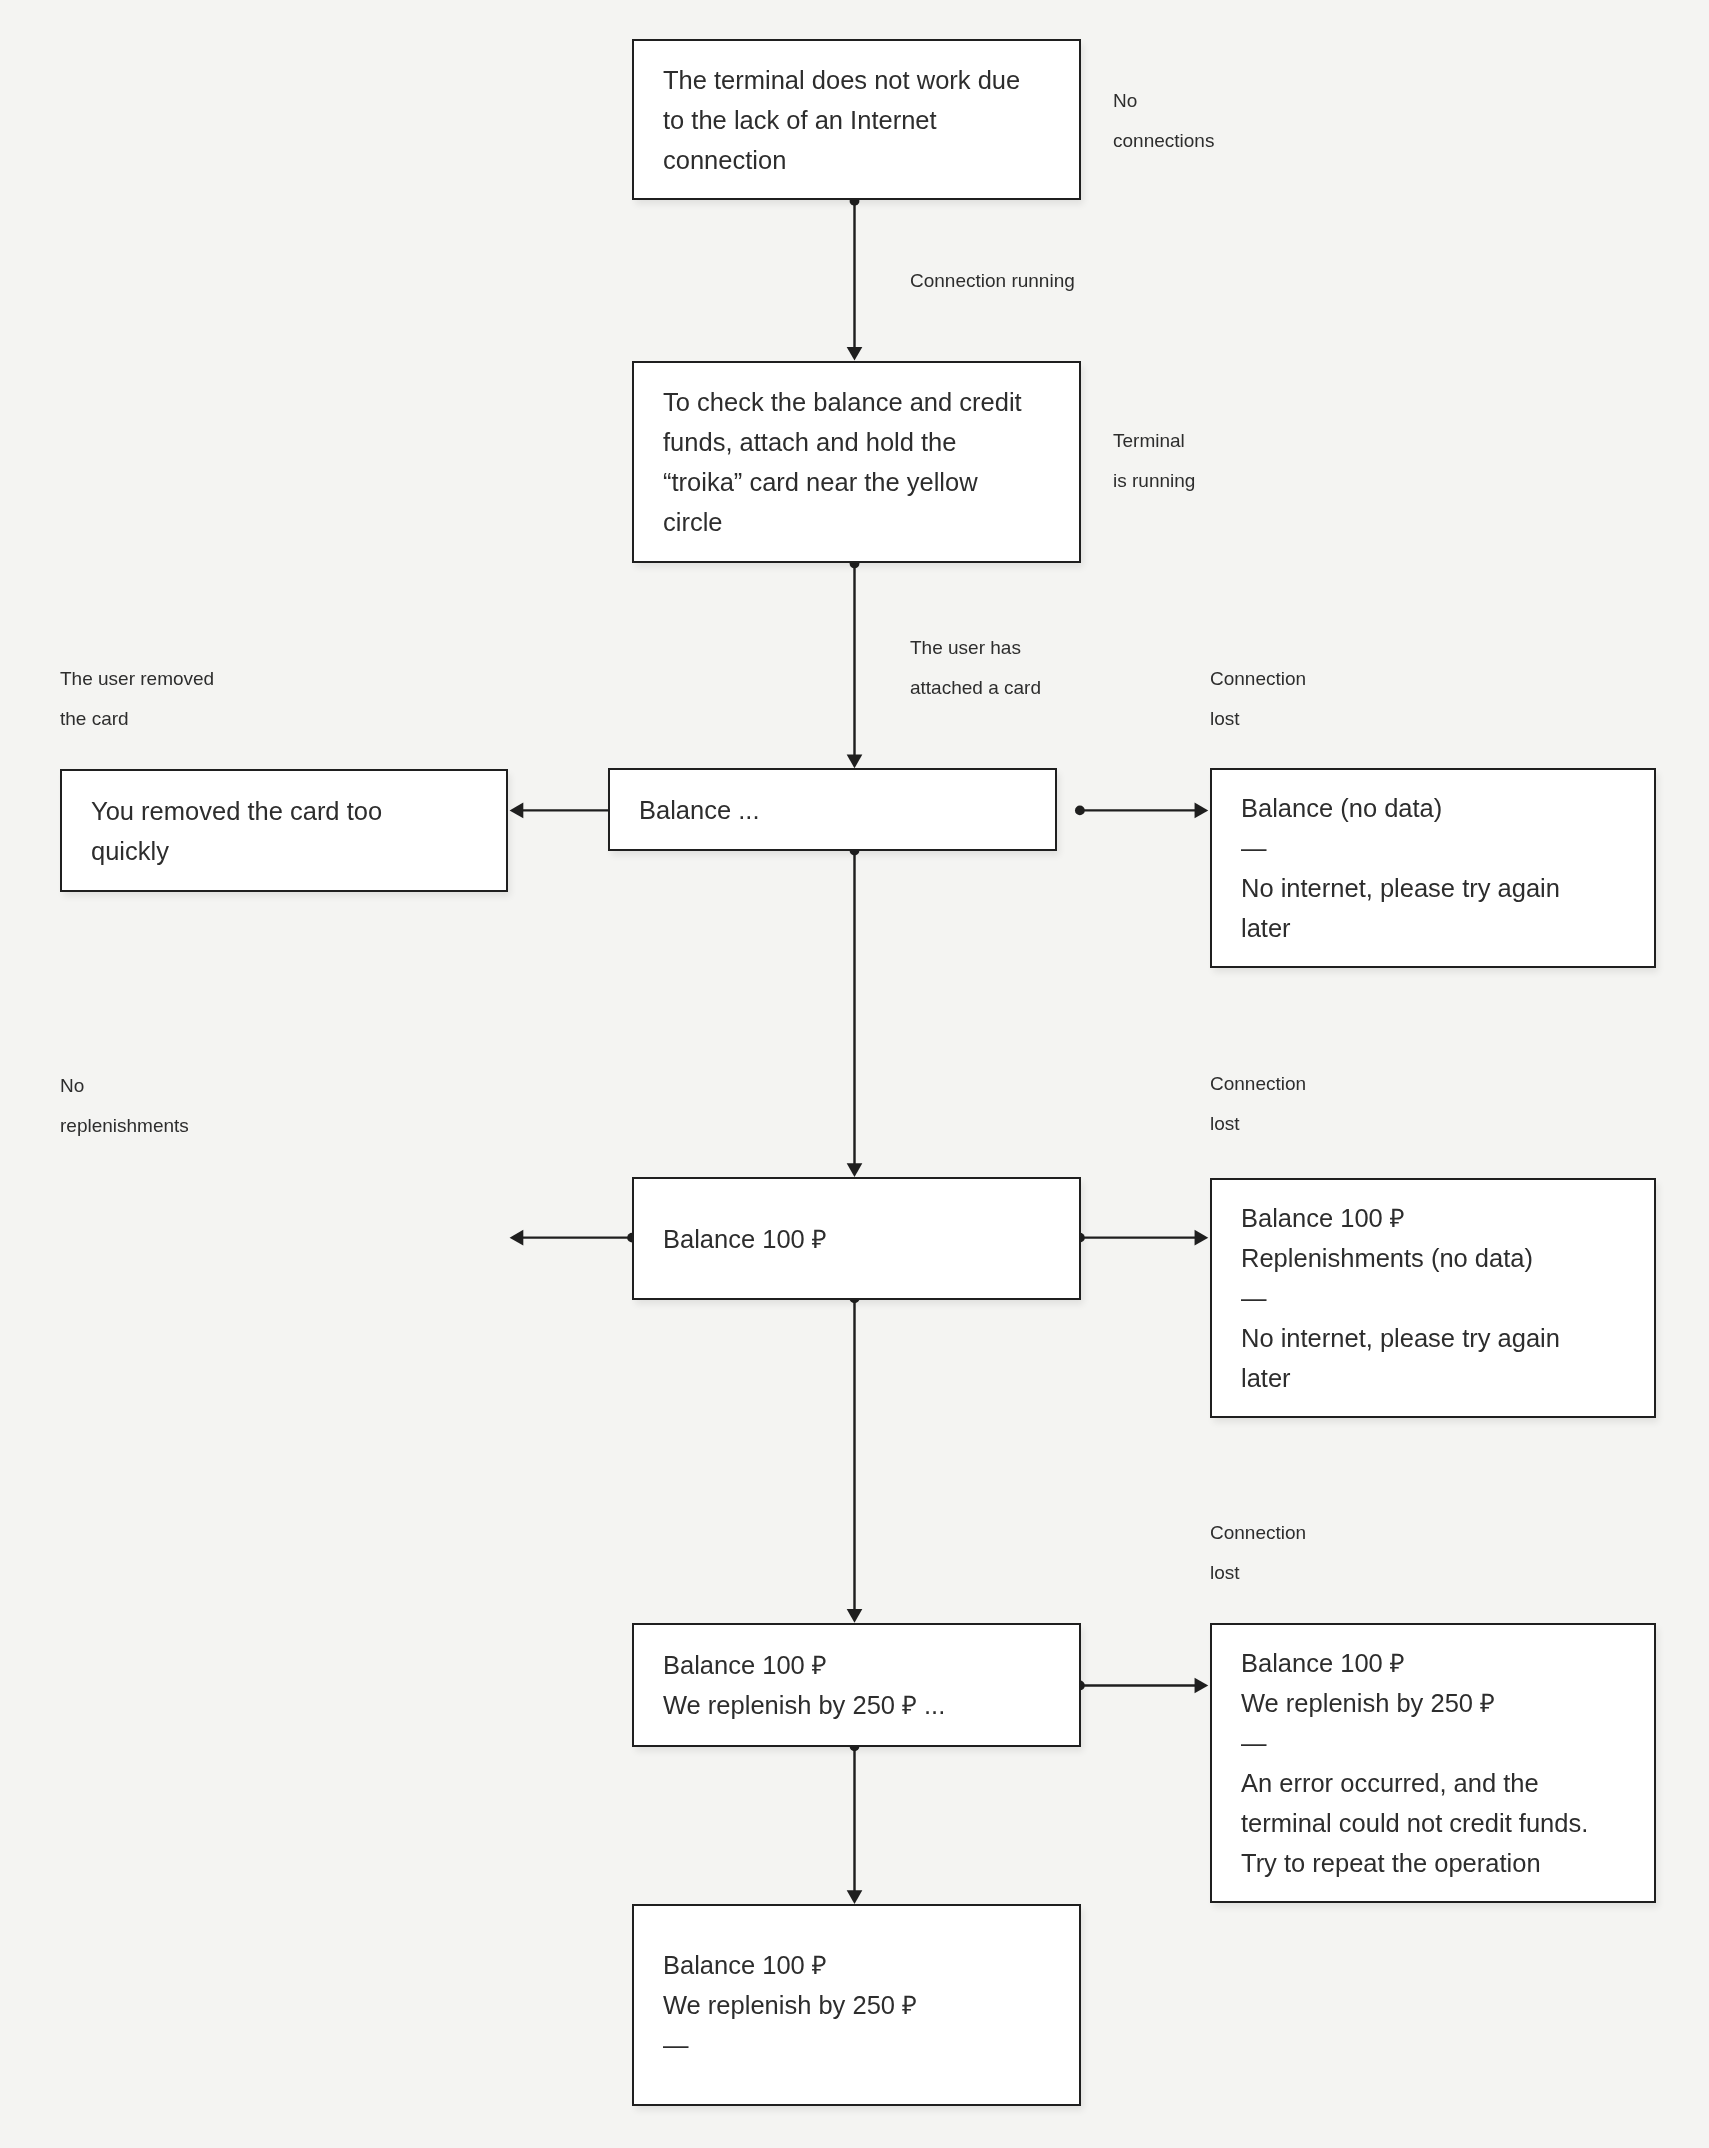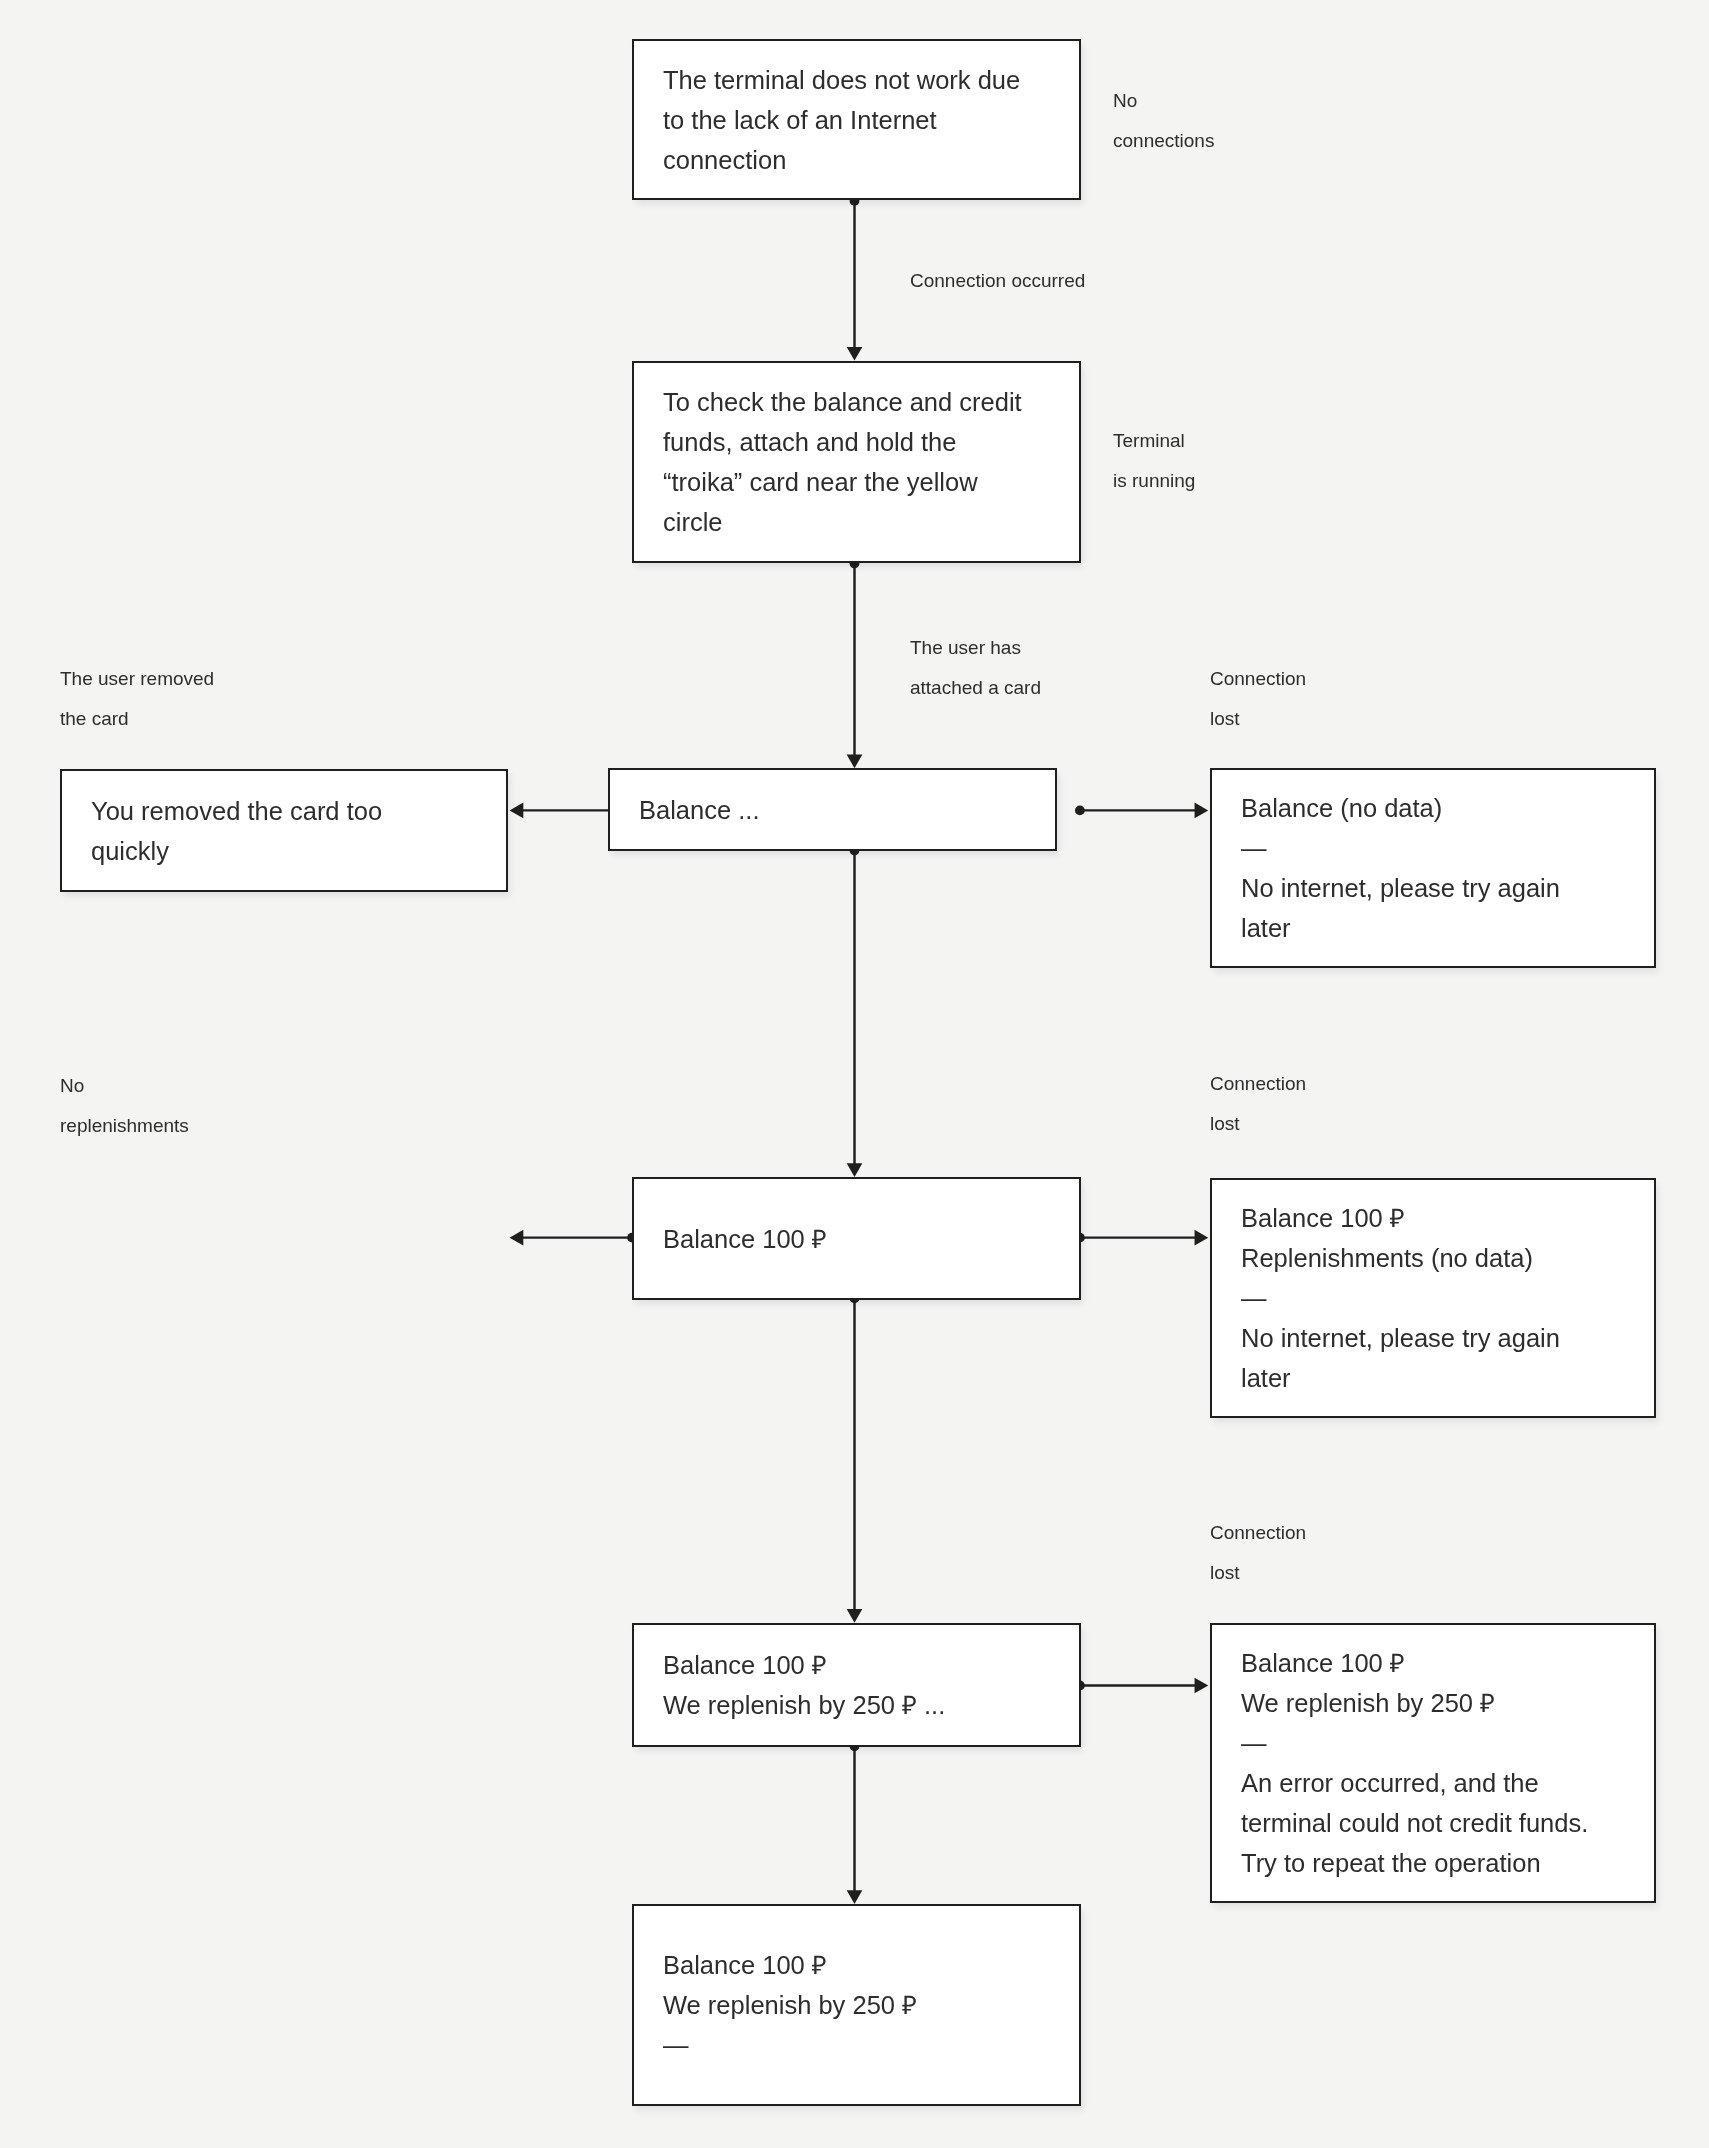--- a/index.html
+++ b/index.html
@@ -182,21 +182,21 @@
       <div class="line">We replenish by 250 ₽</div>
       <div class="line">—</div>
     </div>
 
   <div class="annotation" style="left:1113px;top:81px">
       <div class="line">No</div>
       <div class="line">connections</div>
     </div>
 
   <div class="annotation" style="left:910px;top:261px">
-      <div class="line">Connection occurred</div>
+      <div class="line">Connection running</div>
     </div>
 
   <div class="annotation" style="left:1113px;top:421px">
       <div class="line">Terminal</div>
       <div class="line">is running</div>
     </div>
 
   <div class="annotation" style="left:910px;top:628px">
       <div class="line">The user has</div>
       <div class="line">attached a card</div>

